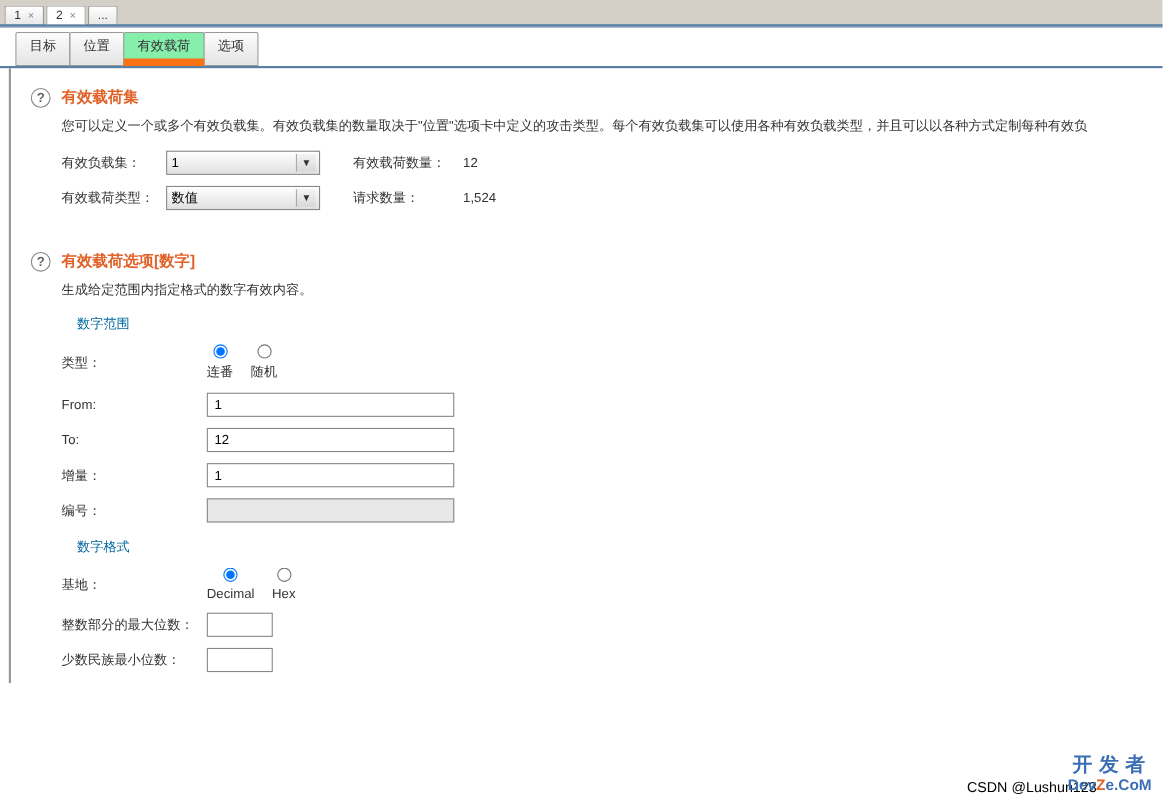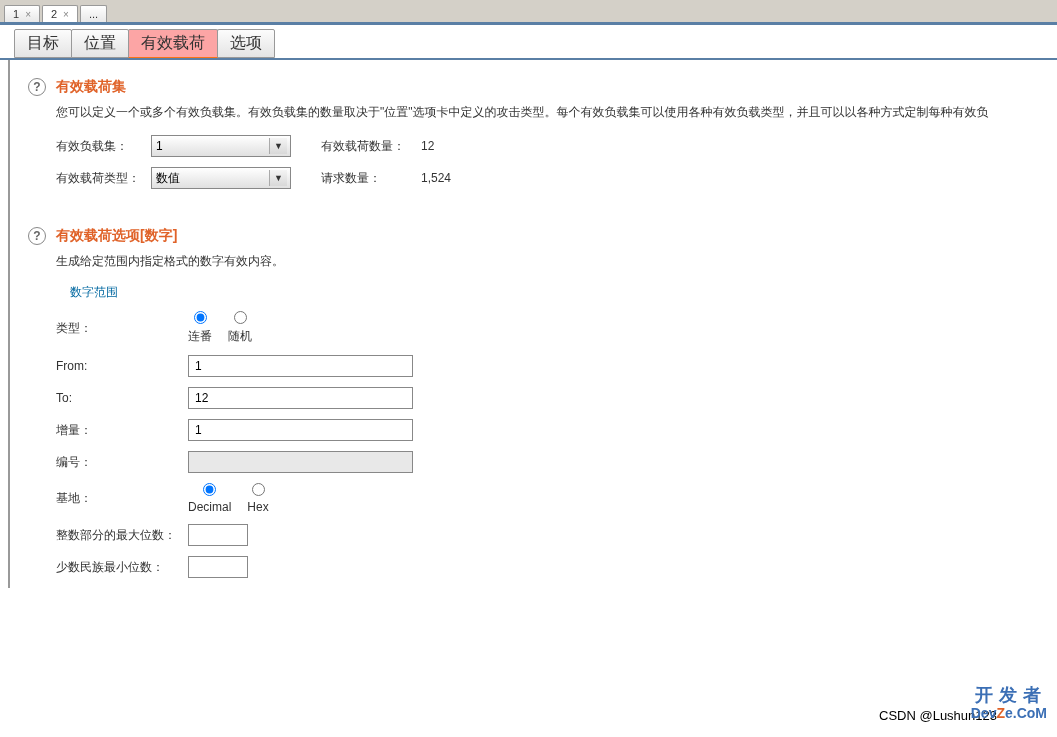--- a/index.html
+++ b/index.html
@@ -3,22 +3,22 @@
 <meta charset="utf-8">
 <style>
 * { box-sizing: border-box; margin: 0; padding: 0; }
 body { font-family: Arial, "Microsoft YaHei", sans-serif; font-size: 12px; color: #333; background: #fff; width: 1057px; overflow: hidden; }
 .top-tabs { display: flex; align-items: flex-end; background: #d4d0c8; border-bottom: 2px solid #5a7fa5; height: 24px; padding-left: 4px; gap: 2px; }
 .top-tab { background: linear-gradient(#fff, #e8e8e8); border: 1px solid #999; border-bottom: none; padding: 2px 8px; font-size: 11px; display: flex; align-items: center; gap: 6px; cursor: pointer; border-radius: 2px 2px 0 0; }
 .top-tab.active { background: #fff; }
 .top-tab .close { color: #888; font-size: 10px; }
 .sub-tabs-wrap { border-top: 1px solid #5a7fa5; }
 .sub-tabs { display: flex; border-bottom: 2px solid #5a7fa5; padding: 4px 10px 0 14px; gap: 0; }
-.sub-tab { border: 1px solid #999; background: linear-gradient(#fcfcfc, #e4e4e4); padding: 3px 12px; font-size: 16px; cursor: pointer; border-radius: 2px 2px 0 0; margin-right: -1px; position: relative; }
-.sub-tab.active { background: #fca5a5; border-bottom: 1px solid #f97316; z-index: 1; }
+.sub-tab { border: 1px solid #999; background: linear-gradient(#fcfcfc, #e4e4e4); padding: 3px 12px; font-size: 12px; cursor: pointer; border-radius: 2px 2px 0 0; margin-right: -1px; position: relative; }
+.sub-tab.active { background: #86efac; border-bottom: 7px solid #f97316; z-index: 1; }
 .content { padding: 18px 18px 0 18px; border-left: 2px solid #999; margin-left: 8px; }
 .section { margin-bottom: 28px; }
 .section-header { display: flex; align-items: flex-start; gap: 10px; }
 .help-icon { width: 18px; height: 18px; border: 1.5px solid #888; border-radius: 50%; display: inline-flex; align-items: center; justify-content: center; color: #666; font-weight: bold; font-size: 12px; flex-shrink: 0; cursor: pointer; }
 .section-title { color: #e06228; font-size: 14px; font-weight: bold; margin-bottom: 8px; }
 .section-desc { color: #333; margin-bottom: 14px; white-space: nowrap; overflow: hidden; }
 .sub-heading { color: #0369a1; font-size: 12px; margin: 14px 0 10px 14px; }
 .form-row { display: flex; align-items: center; margin-bottom: 10px; }
 .form-label { width: 132px; flex-shrink: 0; }
 .form-label.narrow { width: 95px; }
@@ -122,20 +122,21 @@
         </div>
         <div class="form-row">
           <span class="form-label">增量：</span>
           <input class="text-input" value="1" style="">
         </div>
         <div class="form-row">
           <span class="form-label">编号：</span>
           <input class="text-input disabled" disabled="" value="" style="">
         </div>
 
+        <div class="sub-heading">数字格式</div>
 
         <div class="form-row">
           <span class="form-label">基地：</span>
           <div class="radio-group">
             <label class="radio-item">
               <input type="radio" name="base" checked="" style="">
               <span>Decimal</span>
             </label>
             <label class="radio-item">
               <input type="radio" name="base" style="">

